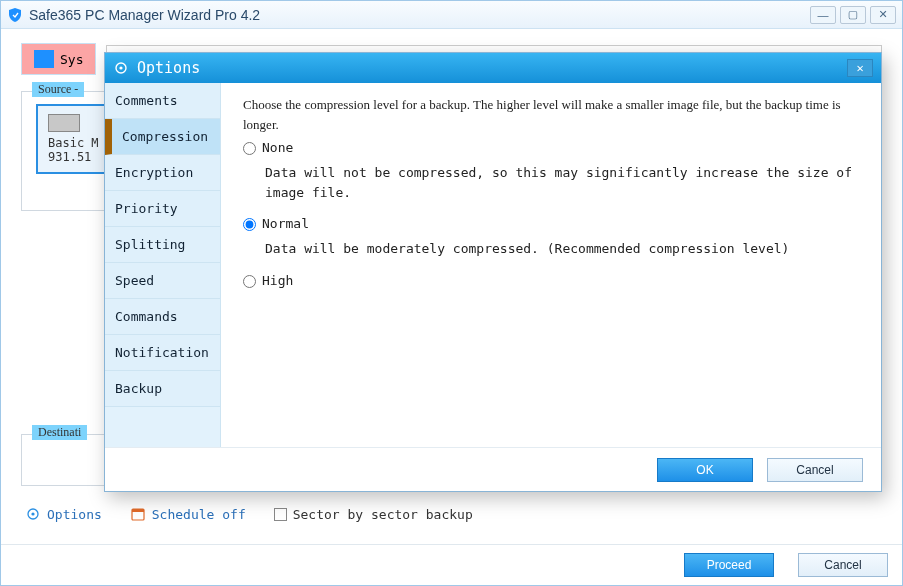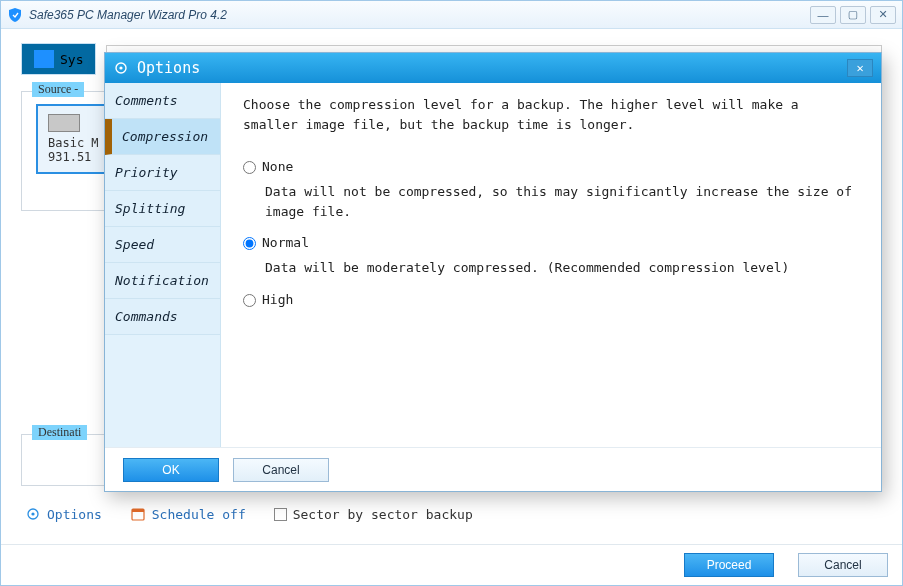--- a/index.html
+++ b/index.html
@@ -25,21 +25,21 @@
   background: linear-gradient(#f8fcff, #e8f2fb);
   border-bottom: 1px solid #cde2f2;
   display: flex;
   align-items: center;
   padding: 0 6px;
 }
 .titlebar .icon {
   width: 16px; height: 16px; margin-right: 6px;
   display: inline-flex; align-items: center; justify-content: center;
 }
-.titlebar .title { color: #2a4a6a; font-size: 12px; font-style: italic; }
+.titlebar .title { color: #2a4a6a; font-size: 14px; }
 .titlebar .spacer { flex: 1; }
 .winctl {
   width: 26px; height: 18px;
   border: 1px solid #b8c8d8;
   background: #eef6fc;
   margin-left: 4px;
   display: flex; align-items: center; justify-content: center;
   color: #4a6a88;
   font-size: 11px;
   border-radius: 2px;
@@ -52,21 +52,21 @@
   flex-direction: column;
 }
 .toolbar-row {
   display: flex;
   align-items: center;
   gap: 10px;
   margin-bottom: 16px;
 }
 .tool-tab {
   display: flex; align-items: center; gap: 6px;
-  background: #0369a1;
+  background: #fca5a5;
   padding: 6px 12px;
   border: 1px solid #c8e0f2;
   font-family: monospace;
   font-size: 13px;
 }
 .tool-tab .ic { width: 20px; height: 18px; background:#1e90ff; display:inline-block; }
 .toolbar-input {
   flex: 1;
   height: 28px;
   border: 1px solid #ccc;
@@ -175,41 +175,40 @@
   border-right:1px solid #cde4f2;
   display:flex; flex-direction:column;
 }
 .side-item {
   padding:10px 10px;
   font-family: monospace;
   font-size:13px;
   color:#123;
   border-bottom:1px solid #cde4f2;
   background:#dff0fb;
-  font-style:italic;
 }
 .side-item.active {
   background:#bfe2f7;
   border-left:7px solid #a16207;
 }
 .content {
   flex:1;
   padding:12px 22px;
   font-family: monospace;
   font-size:13px;
   color:#222;
   position:relative;
 }
-.content .intro { margin-bottom:25px; line-height:1.5; }
+.content .intro { margin-bottom:6px; line-height:1.5;font-family:Liberation Serif, serif; }
 .radio-opt { display:flex; align-items:center; gap:6px; margin-bottom:4px; }
 .radio-opt input { margin-top:2px; }
 .radio-desc { margin:8px 0 14px 22px; line-height:1.5; }
 .dlg-footer {
   height:44px;
-  display:flex; align-items:center; 
+  display:flex; align-items:center; justify-content:flex-end;
   gap:14px; padding:0 18px;
   border-top:1px solid #e4ecf2;
 }
 </style>
 </head>
 <body>
 
 <div class="window">
 
   <div class="titlebar">
@@ -299,25 +298,27 @@
         </svg>
     </span>
     <span>Options</span>
     <span class="spacer"></span>
     <div class="dlg-close">✕</div>
   </div>
   <div class="dlg-body">
     <div class="sidebar" id="sidebar">
         <div class="side-item">Comments</div>
         <div class="side-item active">Compression</div>
+        <div class="side-item">Encryption</div>
         <div class="side-item">Priority</div>
         <div class="side-item">Splitting</div>
         <div class="side-item">Speed</div>
+        <div class="side-item">Commands</div>
         <div class="side-item">Notification</div>
-        <div class="side-item">Commands</div>
+        <div class="side-item">Backup</div>
       </div>
     <div class="content">
       <div class="intro">Choose the compression level for a backup. The higher level will make a smaller image file, but the backup time is longer.</div>
 
       <label class="radio-opt">
         <input type="radio" name="comp" style="">
         <span>None</span>
       </label>
       <div class="radio-desc">Data will not be compressed, so this may significantly increase the size of image file.</div>
 

